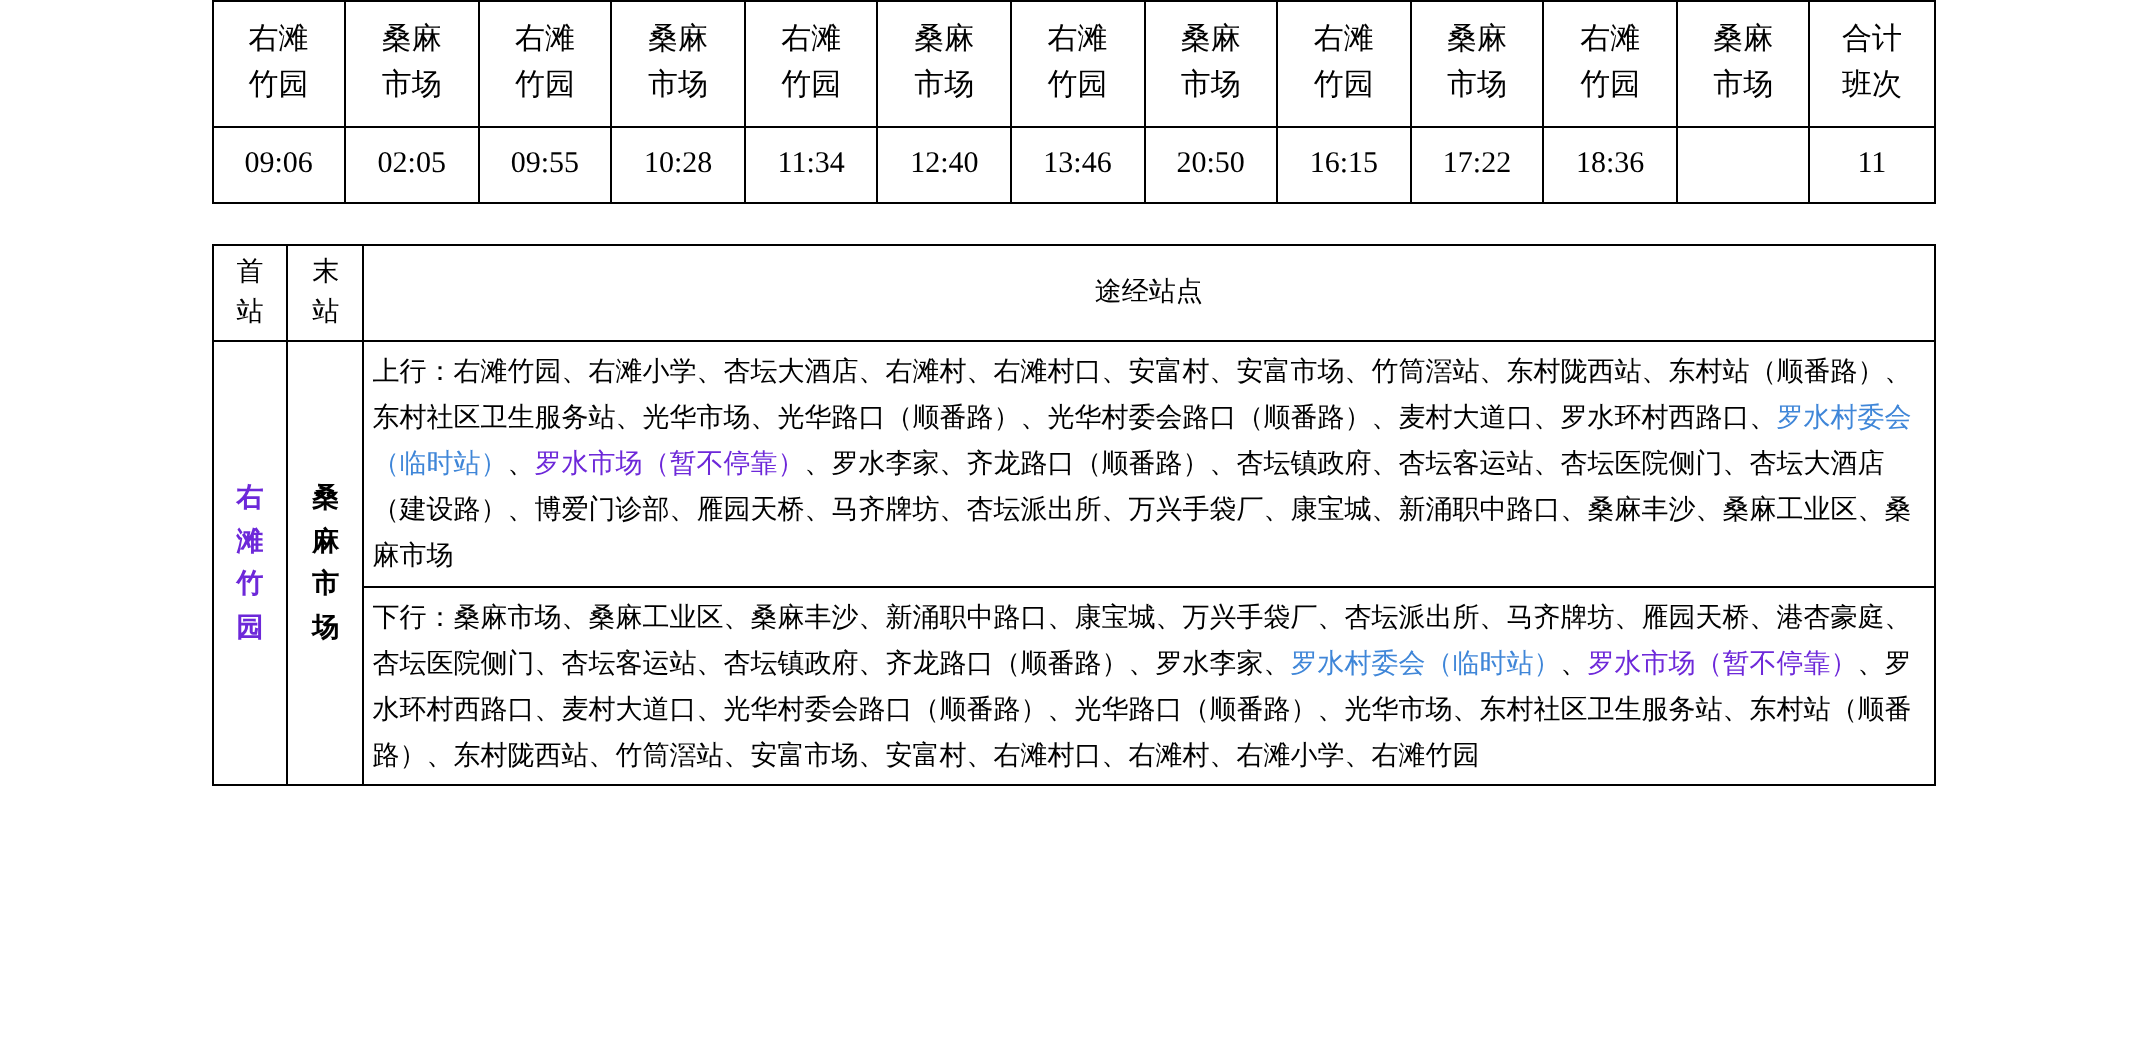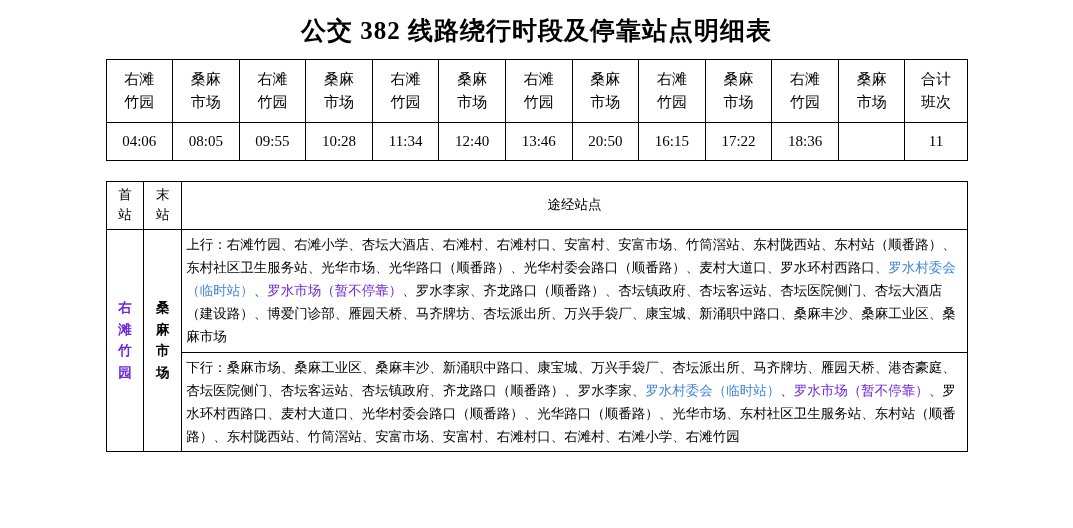--- a/index.html
+++ b/index.html
@@ -105,21 +105,20 @@
     line-height: 1.72;
     font-size: 13.5px;
     padding: 5px 7px 5px 7px;
   }
 </style>
 </head>
 <body>
 
 <div class="page">
 
-  <div class="title">公交 382 线路绕行时段及停靠站点明细表</div>
 
   <div class="sched-wrap">
     <table class="sched">
       <colgroup>
         <col style="width:7.3%">
           <col style="width:7.3%">
           <col style="width:7.3%">
           <col style="width:7.3%">
         <col style="width:7.3%">
           <col style="width:7.3%">
@@ -180,22 +179,22 @@
         <td class="head">
           <span class="l1">桑麻</span>
           <span class="l2">市场</span>
         </td>
         <td class="head">
           <span class="l1">合计</span>
           <span class="l2">班次</span>
         </td>
       </tr>
       <tr>
-        <td class="time">04:06</td>
-        <td class="time">08:05</td>
+        <td class="time">09:06</td>
+        <td class="time">02:05</td>
         <td class="time">09:55</td>
         <td class="time">10:28</td>
         <td class="time">11:34</td>
         <td class="time">12:40</td>
         <td class="time">13:46</td>
         <td class="time">20:50</td>
         <td class="time">16:15</td>
         <td class="time">17:22</td>
         <td class="time">18:36</td>
         <td class="time"></td>

